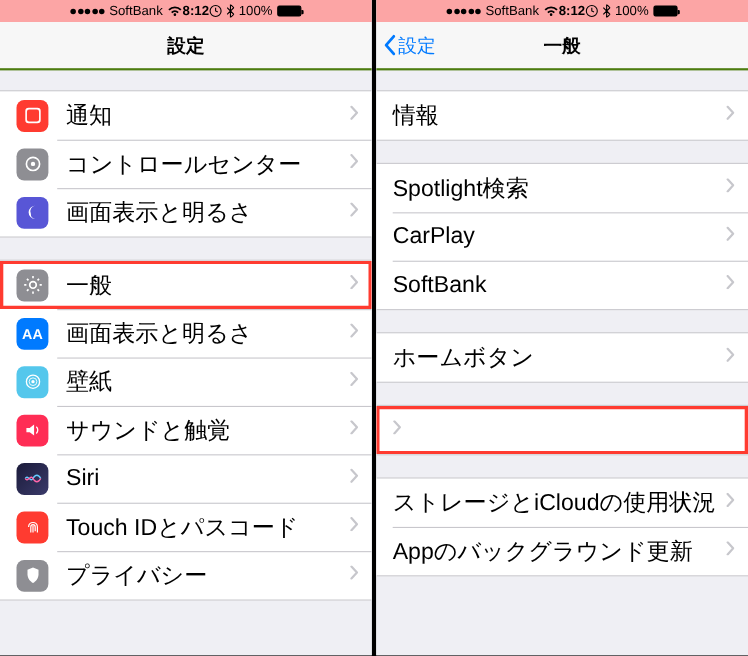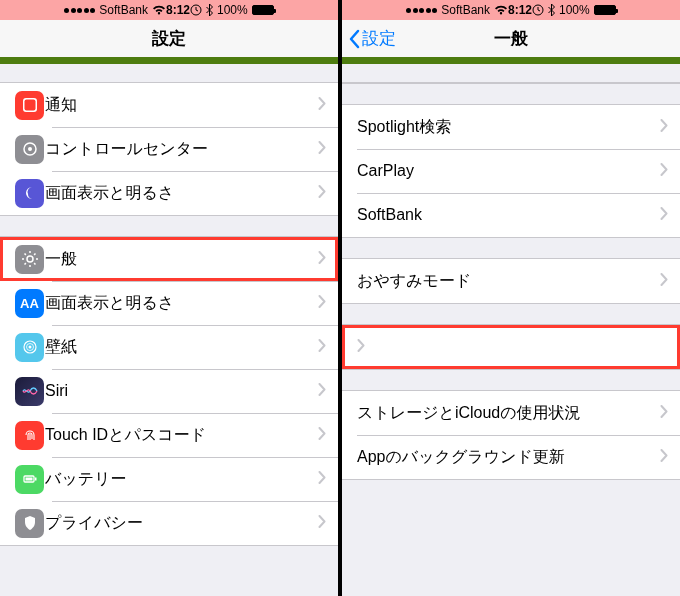--- a/index.html
+++ b/index.html
@@ -38,21 +38,21 @@
     width: 22px; height: 10px; border: 1px solid #000; border-radius: 2px;
     position: relative; background: #000;
   }
   .battery::after {
     content: ""; position: absolute; right: -3px; top: 2.5px;
     width: 2px; height: 4px; background: #000; border-radius: 0 1px 1px 0;
   }
   .navbar {
     height: 44px;
     background: #f7f7f7;
-    border-bottom: 7px solid #4d7c0f;
+    border-bottom: 2px solid #4d7c0f;
     display: flex;
     align-items: center;
     justify-content: center;
     position: relative;
   }
   .nav-title { font-size: 17px; font-weight: 600; }
   .nav-back {
     position: absolute; left: 6px; display: flex; align-items: center;
     color: #007aff; font-size: 17px; gap: 2px;
   }
@@ -67,25 +67,25 @@
     display: flex; align-items: center; height: 44px;
     padding: 0 12px 0 15px; position: relative;
   }
   .row + .row::before {
     content: ""; position: absolute; top: 0; left: 52px; right: 0;
     height: 1px; background: #c8c7cc;
   }
   .row.noicon + .row.noicon::before,
   .row.noicon::before { left: 15px; }
   .icon {
-    width: 29px; height: 29px; border-radius: 7px; margin-right: 1px;
+    width: 29px; height: 29px; border-radius: 7px; margin-right: 16px;
     display: flex; align-items: center; justify-content: center;
     flex-shrink: 0; color: #fff; font-size: 15px; font-weight: 600;
   }
-  .label { flex: 1; font-size: 16px; color: #000; }
+  .label { flex: 1; font-size: 21px; color: #000; }
   .chev { color: #c7c7cc; flex-shrink: 0; }
   .highlight { box-shadow: inset 0 0 0 3px #ff3b30; }
   
   .ic-notif { background: #ff3b30; }
   .ic-cc    { background: #8e8e93; }
   .ic-dnd   { background: #5856d6; }
   .ic-gen   { background: #8e8e93; }
   .ic-disp  { background: #007aff; }
   .ic-wall  { background: #54c7ec; }
   .ic-sound { background: #ff2d55; }
@@ -203,51 +203,50 @@
               <circle cx="9" cy="9" r="1.5" fill="#fff"></circle>
               <circle cx="9" cy="9" r="3.5" fill="none" stroke="#fff" stroke-width="0.8"></circle>
             </svg>
           </div>
           <div class="label">壁紙</div>
           <div class="chev"><svg width="8" height="13" viewBox="0 0 8 13">
               <path d="M1.5 1l5 5.5-5 5.5" fill="none" stroke="#c7c7cc" stroke-width="2" stroke-linecap="round" stroke-linejoin="round"></path>
             </svg></div>
         </div>
         <div class="row">
+          <div class="icon ic-sound">
+            <svg width="18" height="18" viewBox="0 0 18 18">
+              <path d="M3 7v4h3l4 3V4L6 7H3z" fill="#fff"></path>
+              <path d="M12 6a4 4 0 010 6" fill="none" stroke="#fff" stroke-width="1.2"></path>
+            </svg>
+          </div>
+          <div class="label">サウンドと触覚</div>
+          <div class="chev"><svg width="8" height="13" viewBox="0 0 8 13">
+              <path d="M1.5 1l5 5.5-5 5.5" fill="none" stroke="#c7c7cc" stroke-width="2" stroke-linecap="round" stroke-linejoin="round"></path>
+            </svg></div>
+        </div>
+        <div class="row">
           <div class="icon ic-siri">
             <svg width="18" height="18" viewBox="0 0 18 18">
               <path d="M2 9c2-4 5 4 7 0s5-4 7 0" fill="none" stroke="#6cf" stroke-width="1.3"></path>
               <path d="M2 9c2 4 5-4 7 0s5 4 7 0" fill="none" stroke="#f6a" stroke-width="1.3"></path>
             </svg>
           </div>
           <div class="label">Siri</div>
           <div class="chev"><svg width="8" height="13" viewBox="0 0 8 13">
               <path d="M1.5 1l5 5.5-5 5.5" fill="none" stroke="#c7c7cc" stroke-width="2" stroke-linecap="round" stroke-linejoin="round"></path>
             </svg></div>
         </div>
         <div class="row">
           <div class="icon ic-touch">
             <svg width="18" height="18" viewBox="0 0 18 18">
               <path d="M5 9a4 4 0 018 0v5M7 14V9a2 2 0 014 0v4M9 8v6" fill="none" stroke="#fff" stroke-width="1.1"></path>
             </svg>
           </div>
           <div class="label">Touch IDとパスコード</div>
-          <div class="chev"><svg width="8" height="13" viewBox="0 0 8 13">
-              <path d="M1.5 1l5 5.5-5 5.5" fill="none" stroke="#c7c7cc" stroke-width="2" stroke-linecap="round" stroke-linejoin="round"></path>
-            </svg></div>
-        </div>
-        <div class="row">
-          <div class="icon ic-batt">
-            <svg width="18" height="18" viewBox="0 0 18 18">
-              <rect x="3" y="6" width="10" height="6" rx="1" fill="none" stroke="#fff" stroke-width="1.3"></rect>
-              <rect x="14" y="7.5" width="1.5" height="3" fill="#fff"></rect>
-              <rect x="4.5" y="7.5" width="7" height="3" fill="#fff"></rect>
-            </svg>
-          </div>
-          <div class="label">バッテリー</div>
           <div class="chev"><svg width="8" height="13" viewBox="0 0 8 13">
               <path d="M1.5 1l5 5.5-5 5.5" fill="none" stroke="#c7c7cc" stroke-width="2" stroke-linecap="round" stroke-linejoin="round"></path>
             </svg></div>
         </div>
         <div class="row">
           <div class="icon ic-priv">
             <svg width="18" height="18" viewBox="0 0 18 18">
               <path d="M9 2l5 2v4c0 4-2.5 6.5-5 8-2.5-1.5-5-4-5-8V4l5-2z" fill="#fff"></path>
             </svg>
           </div>
@@ -300,20 +299,26 @@
       <svg width="12" height="20" viewBox="0 0 12 20">
           <path d="M10 2L3 10l7 8" fill="none" stroke="#007aff" stroke-width="2.5" stroke-linecap="round" stroke-linejoin="round"></path>
         </svg>
       <span>設定</span>
     </div>
     <div class="nav-title">一般</div>
   </div>
 
   <div class="content" id="right-content">
       <div class="group first">
+        <div class="row noicon">
+          <div class="label">情報</div>
+          <div class="chev"><svg width="8" height="13" viewBox="0 0 8 13">
+              <path d="M1.5 1l5 5.5-5 5.5" fill="none" stroke="#c7c7cc" stroke-width="2" stroke-linecap="round" stroke-linejoin="round"></path>
+            </svg></div>
+        </div>
       </div>
       <div class="group">
         <div class="row noicon">
           <div class="label">Spotlight検索</div>
           <div class="chev"><svg width="8" height="13" viewBox="0 0 8 13">
               <path d="M1.5 1l5 5.5-5 5.5" fill="none" stroke="#c7c7cc" stroke-width="2" stroke-linecap="round" stroke-linejoin="round"></path>
             </svg></div>
         </div>
         <div class="row noicon">
           <div class="label">CarPlay</div>
@@ -323,21 +328,21 @@
         </div>
         <div class="row noicon">
           <div class="label">SoftBank</div>
           <div class="chev"><svg width="8" height="13" viewBox="0 0 8 13">
               <path d="M1.5 1l5 5.5-5 5.5" fill="none" stroke="#c7c7cc" stroke-width="2" stroke-linecap="round" stroke-linejoin="round"></path>
             </svg></div>
         </div>
       </div>
       <div class="group">
         <div class="row noicon">
-          <div class="label">おやすみモード</div>
+          <div class="label">ホームボタン</div>
           <div class="chev"><svg width="8" height="13" viewBox="0 0 8 13">
               <path d="M1.5 1l5 5.5-5 5.5" fill="none" stroke="#c7c7cc" stroke-width="2" stroke-linecap="round" stroke-linejoin="round"></path>
             </svg></div>
         </div>
       </div>
       <div class="group">
         <div class="row noicon highlight">
           <div class="chev"><svg width="8" height="13" viewBox="0 0 8 13">
               <path d="M1.5 1l5 5.5-5 5.5" fill="none" stroke="#c7c7cc" stroke-width="2" stroke-linecap="round" stroke-linejoin="round"></path>
             </svg></div>

